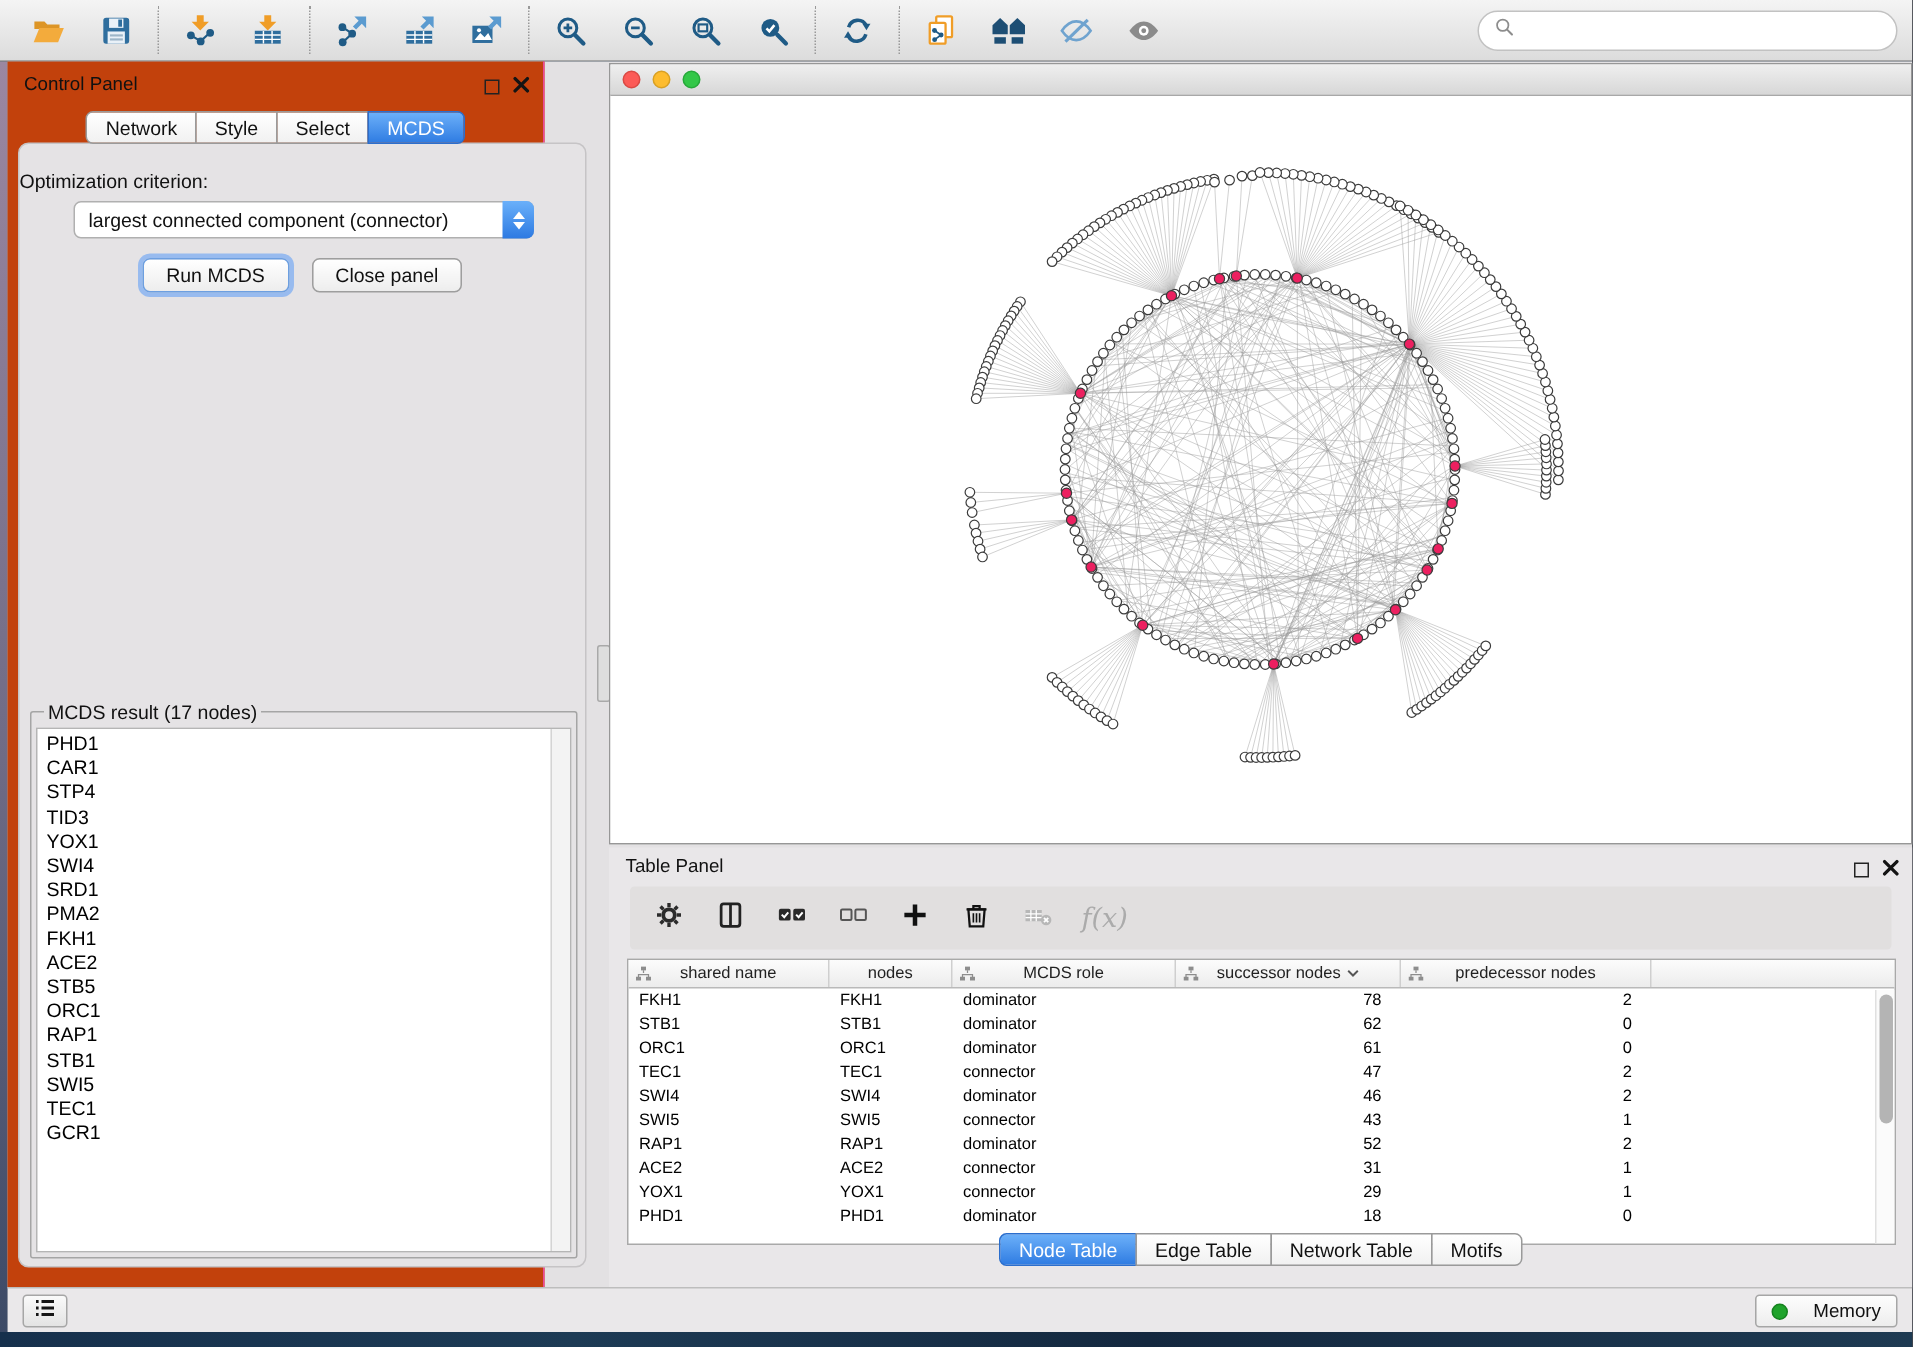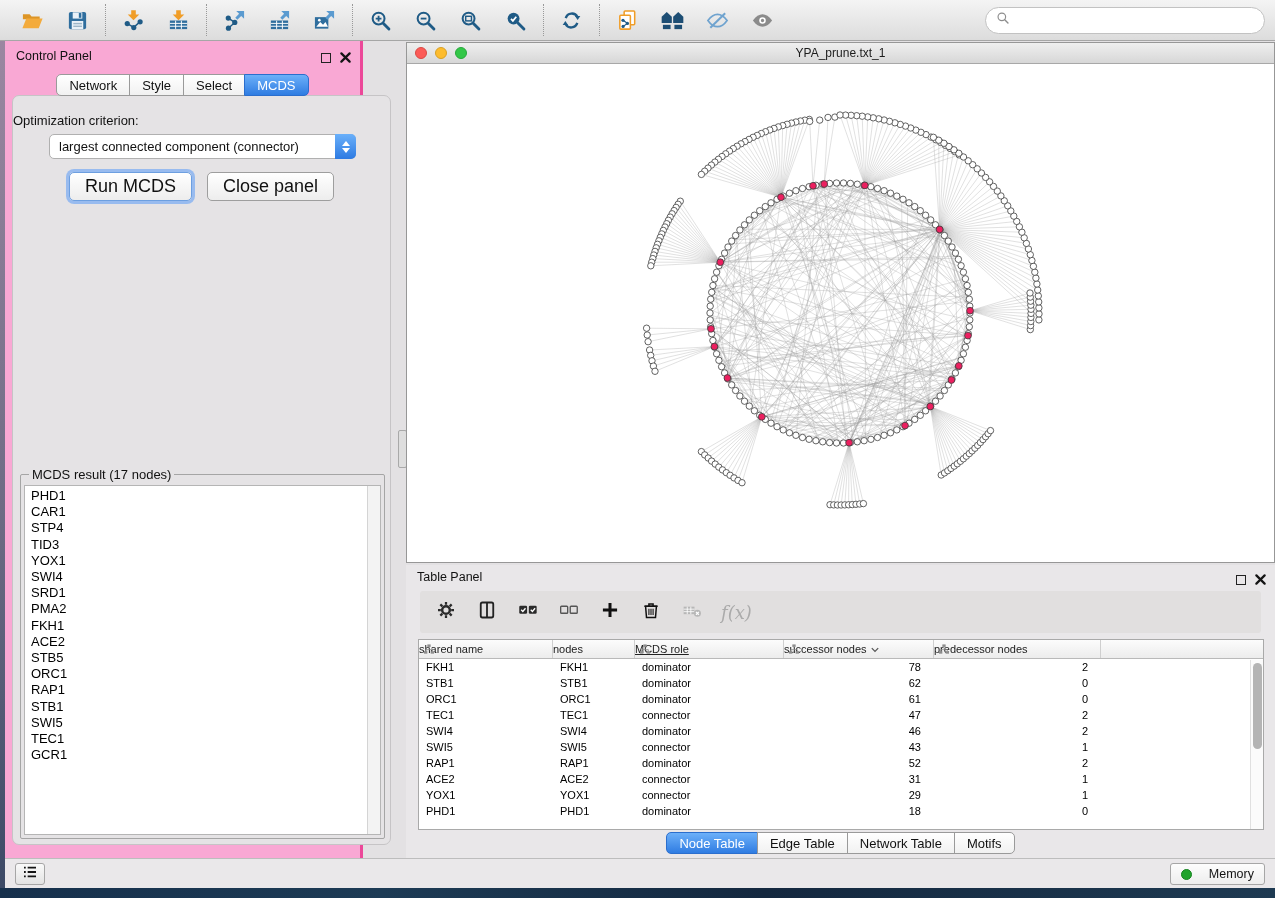--- a/index.html
+++ b/index.html
@@ -22,21 +22,21 @@
   .tb-btn .icon { display:flex; }
   .tb-sep { width:0; height:32px; border-left:1px dotted #999; margin:0 5px; }
   .search-field { margin-left:auto; width:280px; height:27px; background:#fff;
     border:1px solid #c2c2c2; border-radius:14px; display:flex; align-items:center;
     padding:0 10px; gap:6px; }
   .search-field input { border:none; outline:none; flex:1; font-size:13px; background:transparent; }
 
   
   .app-bg { position:absolute; left:5px; top:41px; width:1270px; height:817px; background:#e3e1e3; }
   .control-panel { position:absolute; left:5px; top:41px; width:358px; height:817px;
-    background:#f9a8d4; border-right:3px solid #ec4899; }
+    background:#c2410c; border-right:1px solid #ec4899; }
   .panel-title { position:absolute; top:8px; left:11px; font-size:12.5px; color:#111; }
   .panel-corner { position:absolute; top:8px; right:9px; display:flex; gap:9px; align-items:center; }
   .float-box { width:10px; height:10px; border:1.6px solid #222; }
   .cp-tabs { position:absolute; top:33px; left:0; width:100%; display:flex; justify-content:center; z-index:2; }
   .seg-tab { font-size:13px; color:#111; padding:2.5px 12px; background:linear-gradient(#ffffff,#f1f1f1);
     border:1px solid #9a9a9a; margin-left:-1px; }
   .seg-tab:first-child { border-radius:5px 0 0 5px; margin-left:0; }
   .seg-tab:last-child { border-radius:0 5px 5px 0; }
   .seg-tab.active { background:linear-gradient(#6cb0f9,#2f7ce2); color:#fff; border-color:#2b6ecd; }
   .cp-box { position:absolute; top:54px; left:7px; width:379px; height:750px;
@@ -46,21 +46,21 @@
     border:1px solid #b0b0b0; border-radius:5px; display:flex; align-items:center; }
   .dropdown .dd-text { flex:1; font-size:13px; padding-left:9px; color:#111;
     white-space:nowrap; overflow:hidden; }
   .dd-stepper { width:21px; height:25px; margin:-1px -1px -1px 0; border-radius:0 5px 5px 0;
     background:linear-gradient(#6ab0fa,#2d7ae2); display:flex; flex-direction:column;
     align-items:center; justify-content:center; gap:2px; }
   .dd-stepper i { display:block; width:0; height:0; border-left:4px solid transparent; border-right:4px solid transparent; }
   .dd-up { border-bottom:5px solid #fff; }
   .dd-down { border-top:5px solid #fff; }
   .cp-buttons { position:absolute; top:76px; width:100%; display:flex; justify-content:center; gap:15px; }
-  .aqua-btn { font-size:18px; color:#111; padding:3px 15px; background:linear-gradient(#ffffff,#ededed);
+  .aqua-btn { font-size:13px; color:#111; padding:3px 15px; background:linear-gradient(#ffffff,#ededed);
     border:1px solid #9e9e9e; border-radius:5px; font-family:"Liberation Sans",sans-serif; }
   .aqua-btn.focused { box-shadow:0 0 0 3px rgba(110,166,245,.65); border-color:#6d9fe0; }
 
   .mcds-fieldset { position:absolute; left:7px; top:371px; width:365px; height:372px;
     border:1px solid #a5a5a5; border-radius:2px; padding:3px; }
   .mcds-fieldset legend { font-size:13px; color:#111; margin-left:5px; padding:0 3px; }
   .mcds-list { position:relative; width:100%; height:100%; background:#fff; border:1px solid #b5b5b5; overflow:hidden; }
   .mcds-list .rows { padding:2px 0 0 6px; }
   .mcds-item { font-size:13px; line-height:16.2px; color:#000; }
   .list-scroll-track { position:absolute; right:0; top:0; bottom:0; width:13px;
@@ -86,29 +86,29 @@
   
   .table-panel { position:absolute; left:406px; top:565px; width:869px; height:293px; background:#e9e7e9; }
   .tp-toolbar { position:absolute; left:14px; top:26px; width:841px; height:42px;
     background:#e1dfdf; border-radius:3px; display:flex; align-items:center; padding:0 14px; gap:17px; }
   .tp-tool { display:flex; align-items:center; justify-content:center; min-width:24px; height:28px; }
   .fx-label { font-family:"DejaVu Serif", serif; font-style:italic; font-size:18px; color:#ababab; }
   .tp-table { position:absolute; left:12px; top:74px; width:846px; height:191px;
     background:#fff; border:1px solid #a9a9a9; overflow:hidden; }
   .t-header { display:flex; height:19px; background:linear-gradient(#fcfcfc,#ececec);
     border-bottom:1px solid #b9b9b9; }
-  .t-hcell { position:relative; display:flex; align-items:center; 
+  .t-hcell { position:relative; display:flex; align-items:center; justify-content:center;
     font-size:11px; color:#222; border-right:1px solid #cfcfcf; gap:4px; }
   .t-hcell .hicon { position:absolute; left:5px; top:4px; }
   .t-row { display:flex; height:16px; align-items:center; }
   .t-cell { font-size:11px; color:#000; padding-left:7px; white-space:nowrap; overflow:hidden; }
   .t-cell.num { text-align:right; padding-left:0; padding-right:13px; }
   .t-scroll { position:absolute; right:0; top:20px; bottom:0; width:13px; background:#fbfbfb; border-left:1px solid #e0e0e0; }
   .t-thumb { position:absolute; left:2px; top:3px; width:9px; height:86px; background:#b4b4b4; border-radius:5px; }
-  .tp-tabs { position:absolute; top:267px; left:0; width:100%; display:flex; justify-content:center; }
+  .tp-tabs { position:absolute; top:257px; left:0; width:100%; display:flex; justify-content:center; }
 
   
   .statusbar { position:absolute; left:5px; top:858px; width:1270px; height:30px;
     background:#eae8ea; border-top:1px solid #bdbdbd; }
   .sb-left-btn { position:absolute; left:10px; top:4px; width:30px; height:22px;
     background:linear-gradient(#fafafa,#e3e3e3); border:1px solid #a6a6a6; border-radius:3px;
     display:flex; align-items:center; justify-content:center; }
   .memory-btn { position:absolute; right:10px; top:4px; height:22px; padding:0 10px;
     background:linear-gradient(#fdfdfd,#ededed); border:1px solid #a6a6a6; border-radius:3px;
     display:flex; align-items:center; gap:17px; font-size:12.5px; color:#111; }
@@ -358,21 +358,20 @@
           <div class="list-scroll-track"></div>
         </div>
       </fieldset>
     </div>
   </div>
 
   <div class="splitter-handle"></div>
 
   <div class="network-window">
     <div class="nw-titlebar">
-      <span class="nw-title">YPA_prune.txt_1</span>
       <div class="traffic">
         <span class="light red"></span>
         <span class="light yellow"></span>
         <span class="light green"></span>
       </div>
     </div>
     <div class="nw-canvas">
       <svg id="graph-svg" width="867" height="498" viewBox="0 0 867 498">
           <g stroke="#9a9a9a" stroke-opacity="0.5" stroke-width="0.6">
             <line x1="374.0" y1="133.2" x2="460.4" y2="376.1"></line>
@@ -1227,21 +1226,21 @@
                 <path d="M6 3.4v2.2M2 9V6.8h8V9" stroke="#8d8d8d" fill="none"></path>
                 <rect x="4" y="0.5" width="4" height="3" fill="#8d8d8d"></rect>
                 <rect x="0" y="8.6" width="4" height="3" fill="#8d8d8d"></rect>
                 <rect x="8" y="8.6" width="4" height="3" fill="#8d8d8d"></rect>
               </svg></span>
             <span>shared name</span>
           </div>
           <div class="t-hcell" style="width: 82px;">
             <span>nodes</span>
           </div>
-          <div class="t-hcell" style="width: 149px; text-decoration: underline;">
+          <div class="t-hcell" style="width: 149px;">
             <span class="hicon"><svg width="10" height="10" viewBox="0 0 12 12">
                 <path d="M6 3.4v2.2M2 9V6.8h8V9" stroke="#8d8d8d" fill="none"></path>
                 <rect x="4" y="0.5" width="4" height="3" fill="#8d8d8d"></rect>
                 <rect x="0" y="8.6" width="4" height="3" fill="#8d8d8d"></rect>
                 <rect x="8" y="8.6" width="4" height="3" fill="#8d8d8d"></rect>
               </svg></span>
             <span>MCDS role</span>
           </div>
           <div class="t-hcell" style="width: 150px;">
             <span class="hicon"><svg width="10" height="10" viewBox="0 0 12 12">

